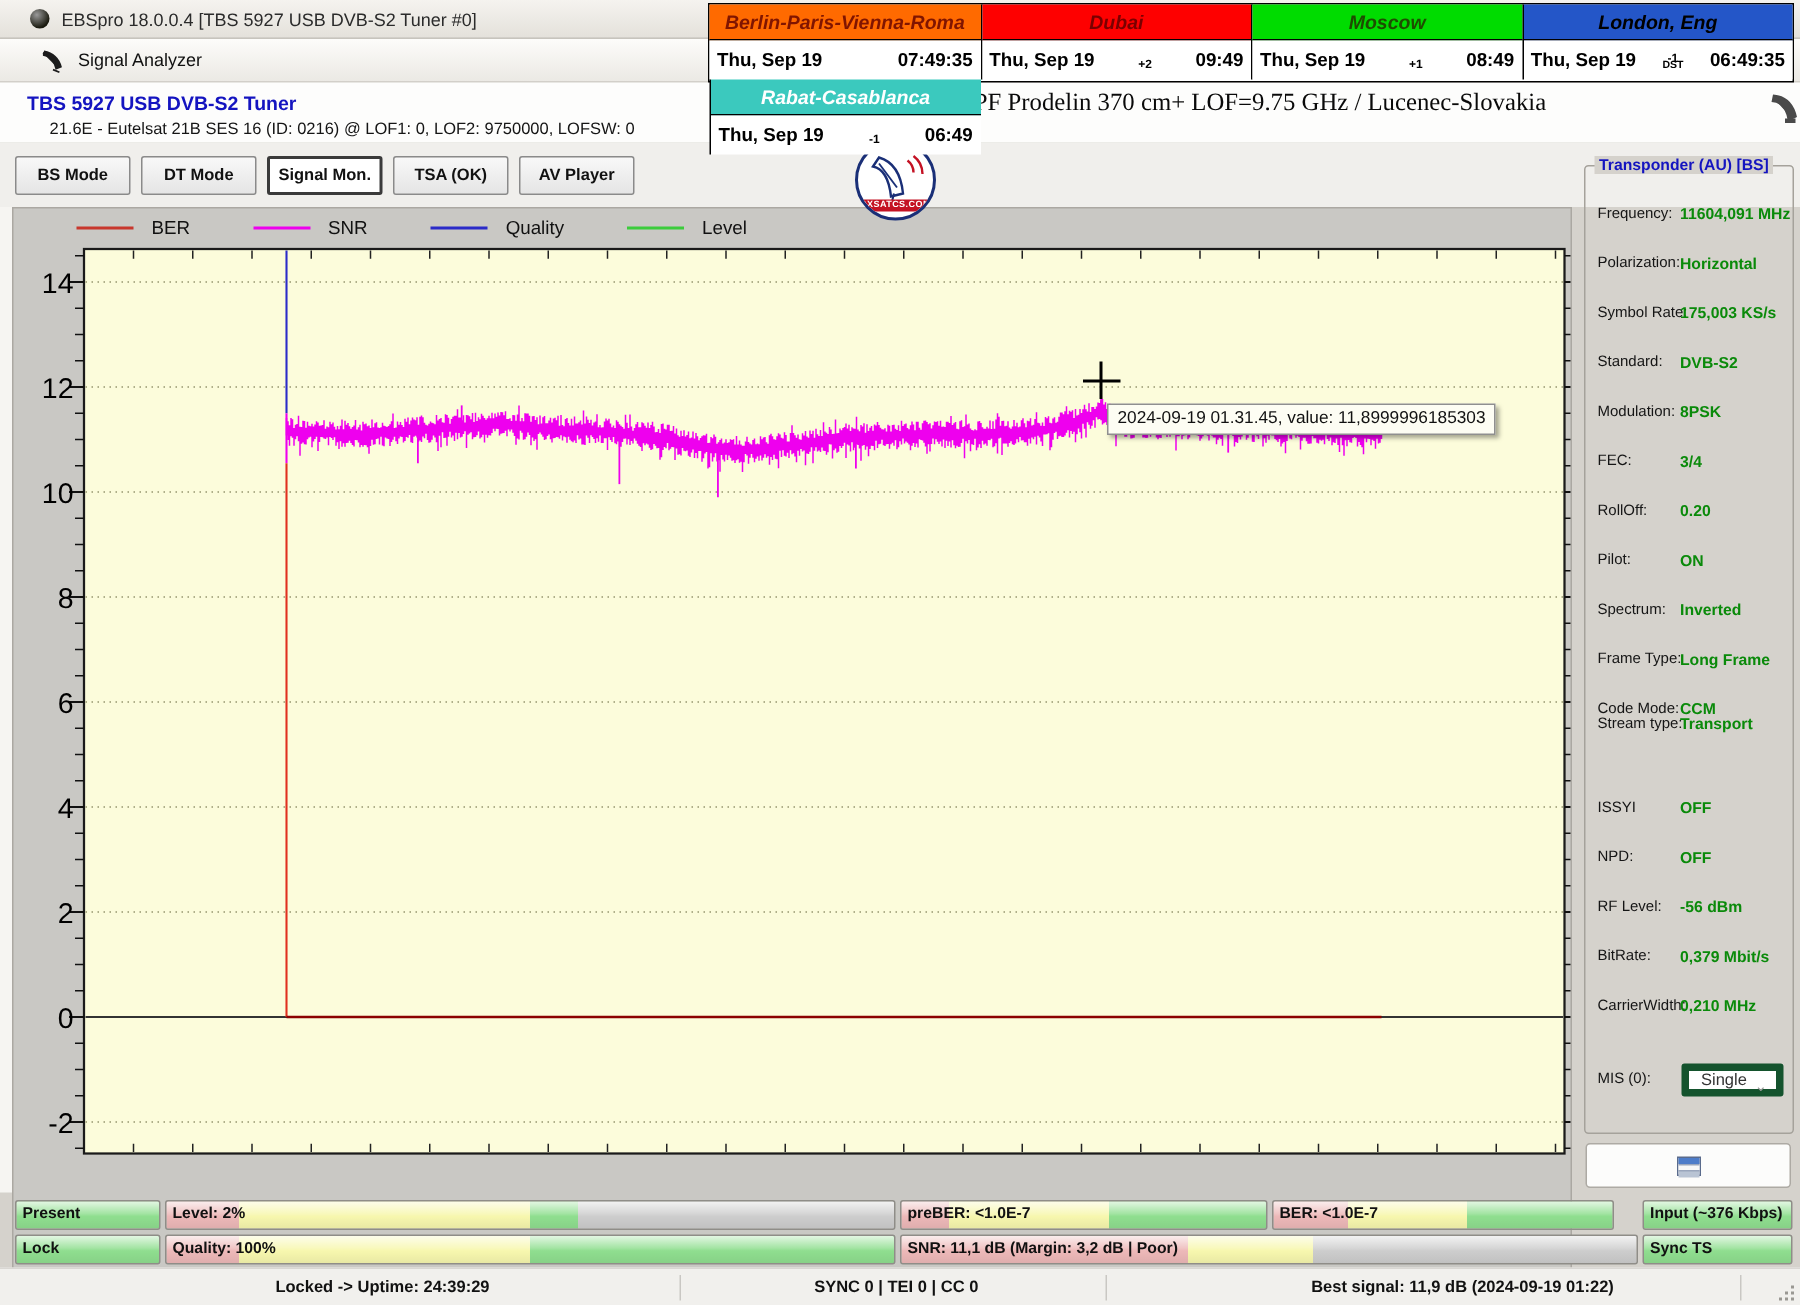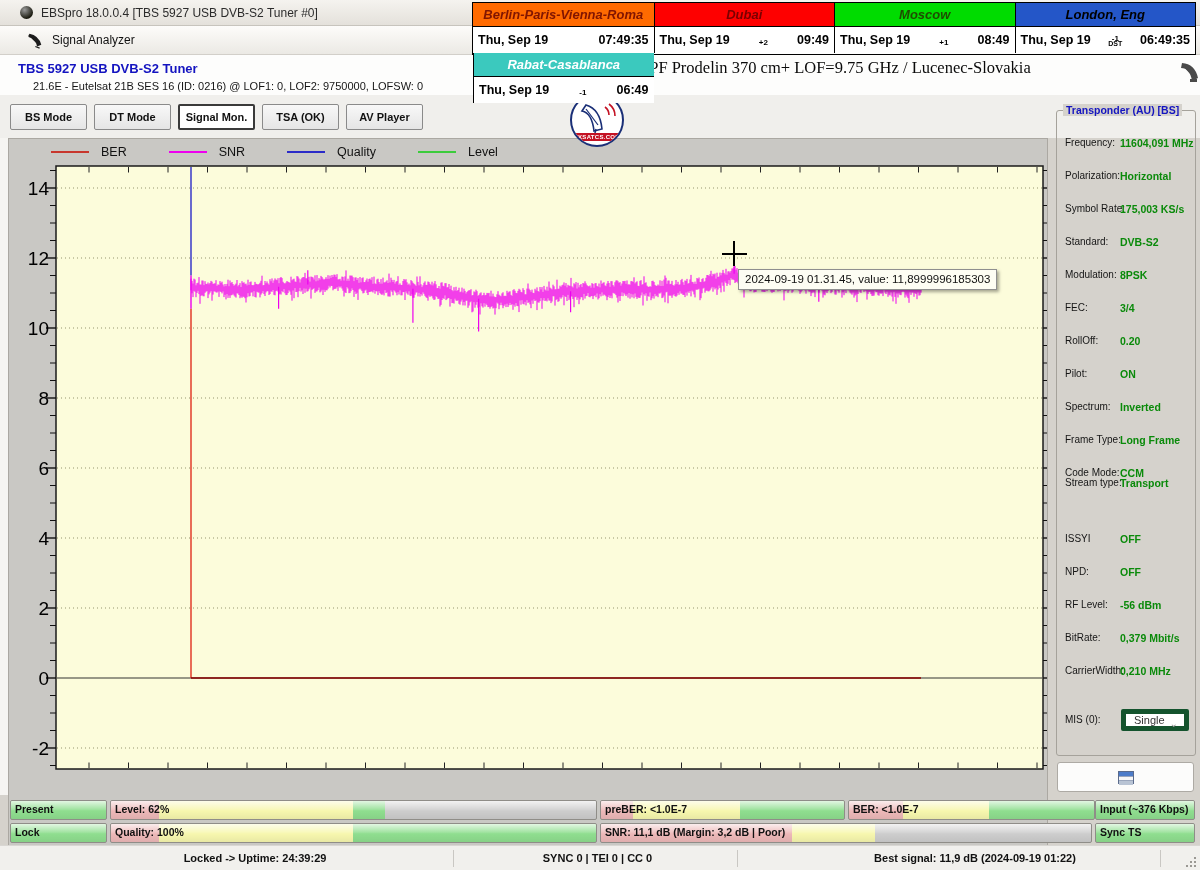--- a/index.html
+++ b/index.html
@@ -474,26 +474,26 @@
       <div class="b2"></div>
       <div class="b3"></div>
   </div>
 </div>
 
 <div id="gauges">
     <div class="bar" style="left: 10px; top: 800px; width: 97px; background: linear-gradient(to right, rgb(143, 222, 143) 0%, rgb(143, 222, 143) 100%);">
       <span>Present</span>
     </div>
     <div class="bar" style="left: 110px; top: 800px; width: 487px; background: linear-gradient(to right, rgb(237, 184, 184) 0%, rgb(237, 184, 184) 10%, rgb(247, 247, 174) 10%, rgb(247, 247, 174) 50%, rgb(143, 222, 143) 50%, rgb(143, 222, 143) 56.5%, rgb(205, 205, 205) 56.5%, rgb(205, 205, 205) 100%);">
-      <span>Level: 62%</span>
+      <span>Level: 2%</span>
     </div>
     <div class="bar" style="left: 600px; top: 800px; width: 245px; background: linear-gradient(to right, rgb(237, 184, 184) 0%, rgb(237, 184, 184) 13%, rgb(247, 247, 174) 13%, rgb(247, 247, 174) 57%, rgb(143, 222, 143) 57%, rgb(143, 222, 143) 100%);">
       <span>preBER: &lt;1.0E-7</span>
     </div>
-    <div class="bar" style="left: 848px; top: 800px; width: 247px; background: linear-gradient(to right, rgb(237, 184, 184) 0%, rgb(237, 184, 184) 22%, rgb(247, 247, 174) 22%, rgb(247, 247, 174) 57%, rgb(143, 222, 143) 57%, rgb(143, 222, 143) 100%);">
+    <div class="bar" style="left: 848px; top: 800px; width: 228px; background: linear-gradient(to right, rgb(237, 184, 184) 0%, rgb(237, 184, 184) 22%, rgb(247, 247, 174) 22%, rgb(247, 247, 174) 57%, rgb(143, 222, 143) 57%, rgb(143, 222, 143) 100%);">
       <span>BER: &lt;1.0E-7</span>
     </div>
     <div class="bar" style="left: 1095px; top: 800px; width: 100px; background: linear-gradient(to right, rgb(143, 222, 143) 0%, rgb(143, 222, 143) 100%);">
       <span>Input (~376 Kbps)</span>
     </div>
     <div class="bar" style="left: 10px; top: 823px; width: 97px; background: linear-gradient(to right, rgb(143, 222, 143) 0%, rgb(143, 222, 143) 100%);">
       <span>Lock</span>
     </div>
     <div class="bar" style="left: 110px; top: 823px; width: 487px; background: linear-gradient(to right, rgb(237, 184, 184) 0%, rgb(237, 184, 184) 10%, rgb(247, 247, 174) 10%, rgb(247, 247, 174) 50%, rgb(143, 222, 143) 50%, rgb(143, 222, 143) 100%);">
       <span>Quality: 100%</span>

